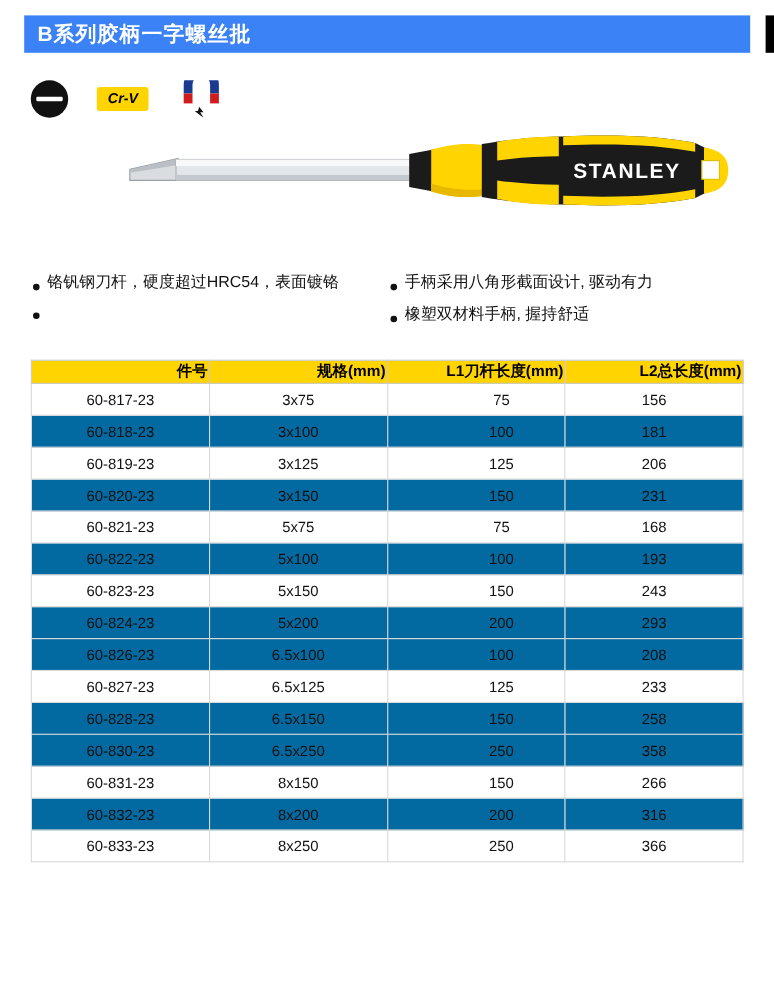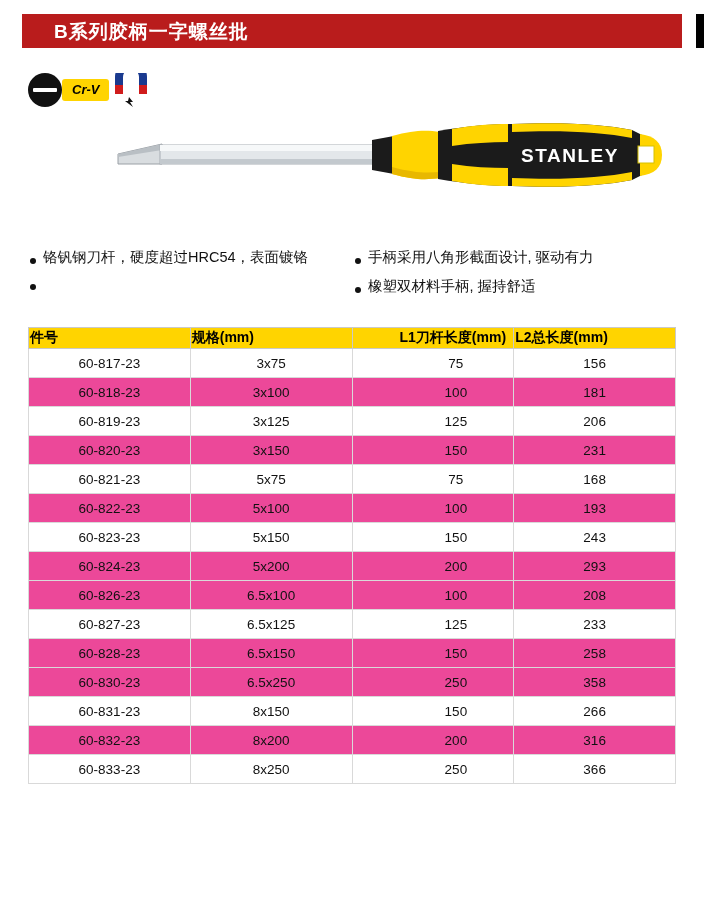--- a/index.html
+++ b/index.html
@@ -16,24 +16,23 @@
     background: #ffffff;
     overflow: hidden;
   }
   
   .header-bar {
     position: absolute;
     left: 22px;
     top: 14px;
     width: 660px;
     height: 34px;
-    background: #b91c1c;
+    background: #3b82f6;
     display: flex;
     align-items: center;
-    padding-left: 20px;
   }
   .header-title {
     color: #ffffff;
     font-size: 19px;
     font-weight: bold;
     letter-spacing: 1px;
     padding-left: 12px;
     line-height: 1;
   }
   
@@ -46,21 +45,21 @@
     background: #000000;
   }
   
   .badges {
     position: absolute;
     left: 28px;
     top: 72px;
     height: 36px;
     display: flex;
     align-items: center;
-    gap: 0;
+    gap: 26px;
   }
   .badge-slot {
     width: 34px;
     height: 34px;
     border-radius: 50%;
     background: #111;
     position: relative;
     display: inline-block;
   }
   .badge-slot::before {
@@ -135,31 +134,31 @@
     border-collapse: collapse;
     font-size: 13.5px;
     color: #111;
   }
   table.spec th {
     background: #ffd400;
     font-weight: bold;
     font-size: 14px;
     height: 20px;
     border: 1px solid #c9c9c9;
-    text-align: left;
+    text-align: right;
     color: #000;
   }
   table.spec td {
     height: 29px;
     border: 1px solid #d9d9d9;
     text-align: center;
     background: #ffffff;
   }
   table.spec tr.alt td {
-    background: #ec4899;
+    background: #0369a1;
   }
   .col-1 { width: 25%; }
   .col-2 { width: 25%; }
   .col-3 { width: 25%; padding-left: 47px; }
   .col-4 { width: 25%; }
 </style>
 </head>
 <body>
 
 <div class="page">

